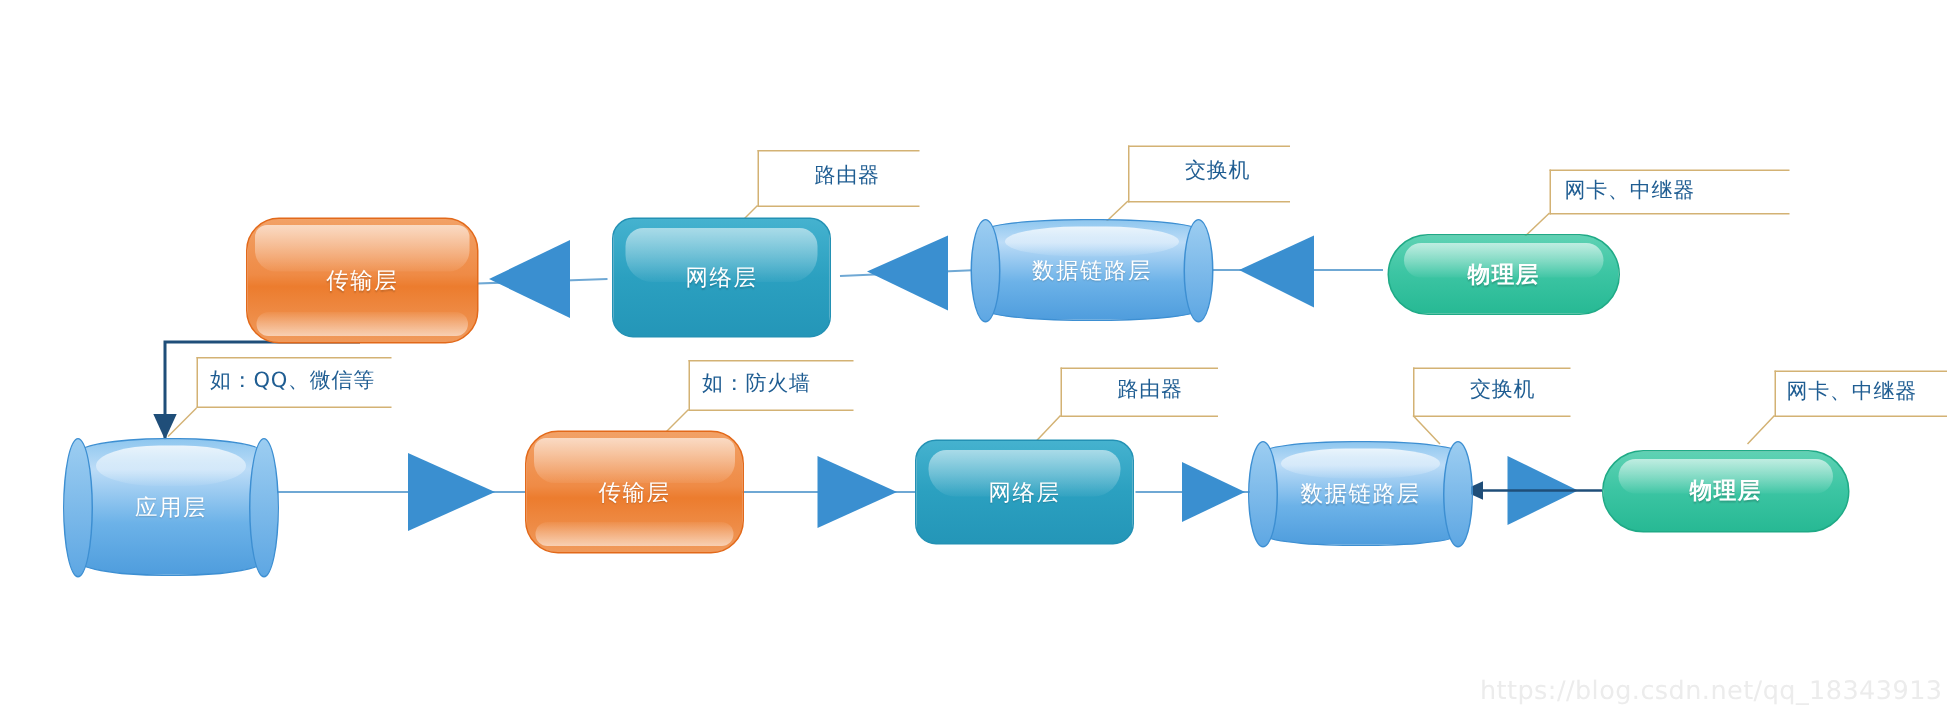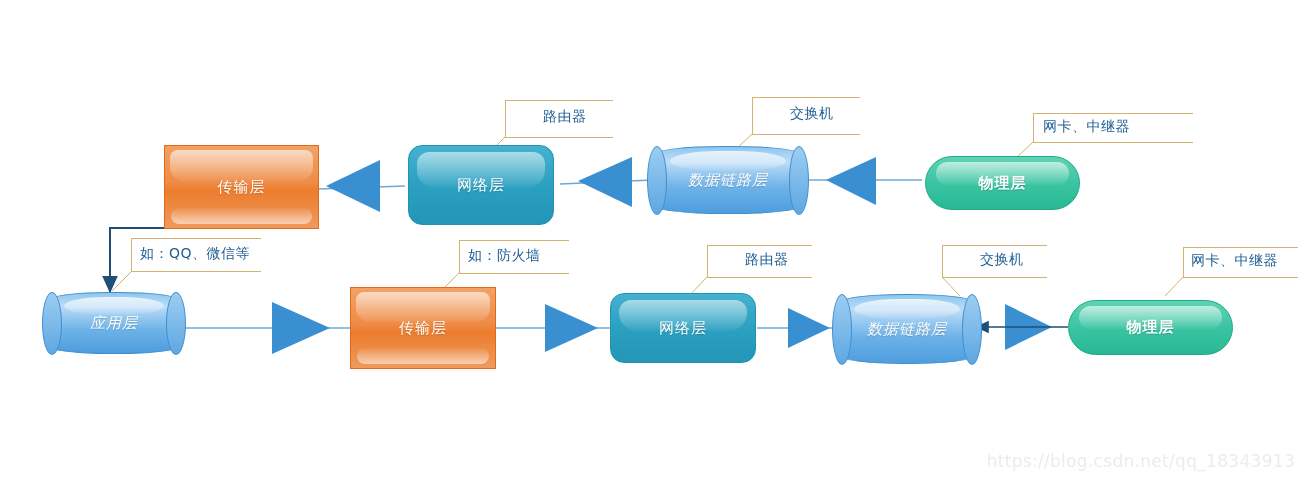--- a/index.html
+++ b/index.html
@@ -14,21 +14,21 @@
 
   .node{position:absolute;display:flex;align-items:center;justify-content:center;box-sizing:border-box;}
   .node .lbl{
     position:relative;z-index:5;color:#ffffff;font-size:15px;letter-spacing:1px;
     text-shadow:0 1px 1px rgba(0,0,0,.18);white-space:nowrap;
   }
 
   
   .n-orange{
     background:linear-gradient(to bottom,#f2a166 0%,#ef8b46 45%,#ec7c2e 55%,#f09a5c 100%);
-    border:1.5px solid #e2691a;border-radius:0;
+    border:1.5px solid #e2691a;border-radius:22px;
   }
   .n-orange::before{
     content:"";position:absolute;left:5px;right:5px;top:4px;height:38%;
     border-radius:8px 8px 14px 14px;
     background:linear-gradient(to bottom,rgba(255,255,255,.62),rgba(255,255,255,.06));
   }
   .n-orange::after{
     content:"";position:absolute;left:6px;right:6px;bottom:4px;height:20%;
     border-radius:12px;
     background:linear-gradient(to bottom,rgba(255,255,255,.05),rgba(255,255,255,.55));
@@ -43,21 +43,20 @@
     content:"";position:absolute;left:8px;right:8px;top:6px;height:46%;
     border-radius:12px 12px 18px 18px;
     background:linear-gradient(to bottom,rgba(255,255,255,.55),rgba(255,255,255,.04));
   }
 
   
   .n-cyl{
     background:linear-gradient(to bottom,#8fc7ef 0%,#bcdcf7 22%,#6cb2e8 62%,#4f9ddd 100%);
     border:1.5px solid #3d8fd2;
     border-radius:46%/12%;
-    font-style:italic;
   }
   .n-cyl::before{
     content:"";position:absolute;left:10%;right:10%;top:4px;height:30%;
     border-radius:50%/60%;
     background:linear-gradient(to bottom,rgba(255,255,255,.80),rgba(255,255,255,.05));
   }
   .n-cyl-side{
     position:absolute;top:-1.5px;bottom:-1.5px;width:18px;
     border:1.5px solid #3d8fd2;border-radius:50%;
     background:linear-gradient(to bottom,#9ccdf1,#5ea7e3);
@@ -158,21 +157,21 @@
   <div class="callout" style="left:752px;top:97px;width:108px;height:38px;">
     <span class="bracket" style="width:108px;height:38px;"></span>
     <span class="ctext" style="left:38px;top:8px;">交换机</span>
   </div>
 
   <div class="callout" style="left:1033px;top:113px;width:160px;height:30px;">
     <span class="bracket" style="width:160px;height:30px;"></span>
     <span class="ctext" style="left:10px;top:5px;">网卡、中继器</span>
   </div>
 
-  <div class="node n-cyl" style="left:50px;top:292px;width:128px;height:62px;">
+  <div class="node n-cyl" style="left:50px;top:292px;width:128px;height:92px;">
     <span class="cyl-cap n-cyl-side" style="left:-9px;"></span>
     <span class="cyl-cap n-cyl-side" style="right:-9px;"></span>
     <span class="lbl">应用层</span>
   </div>
 
   <div class="node n-orange" style="left:350px;top:287px;width:146px;height:82px;">
     <span class="lbl">传输层</span>
   </div>
 
   <div class="node n-teal" style="left:610px;top:293px;width:146px;height:70px;">

